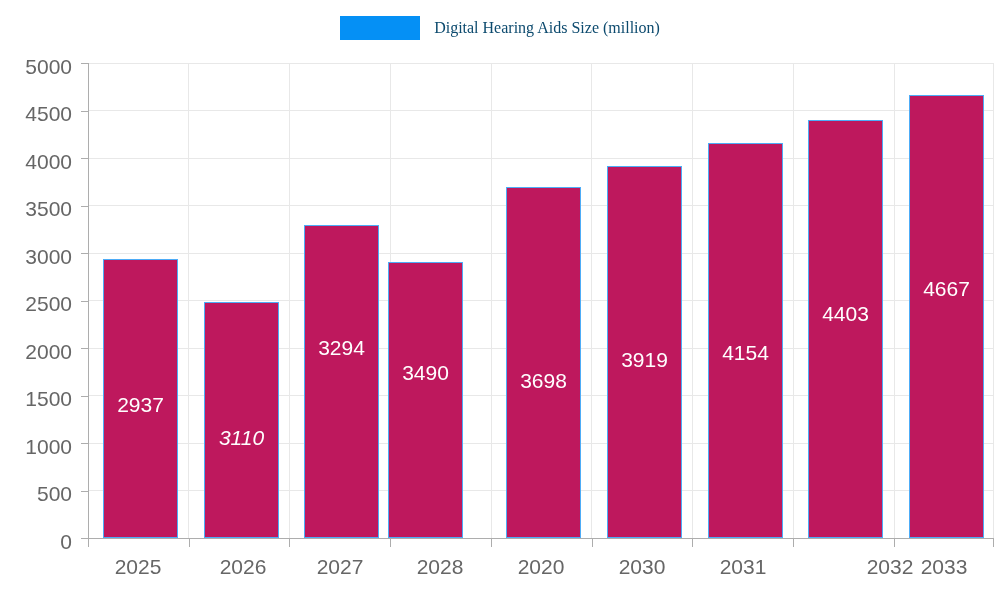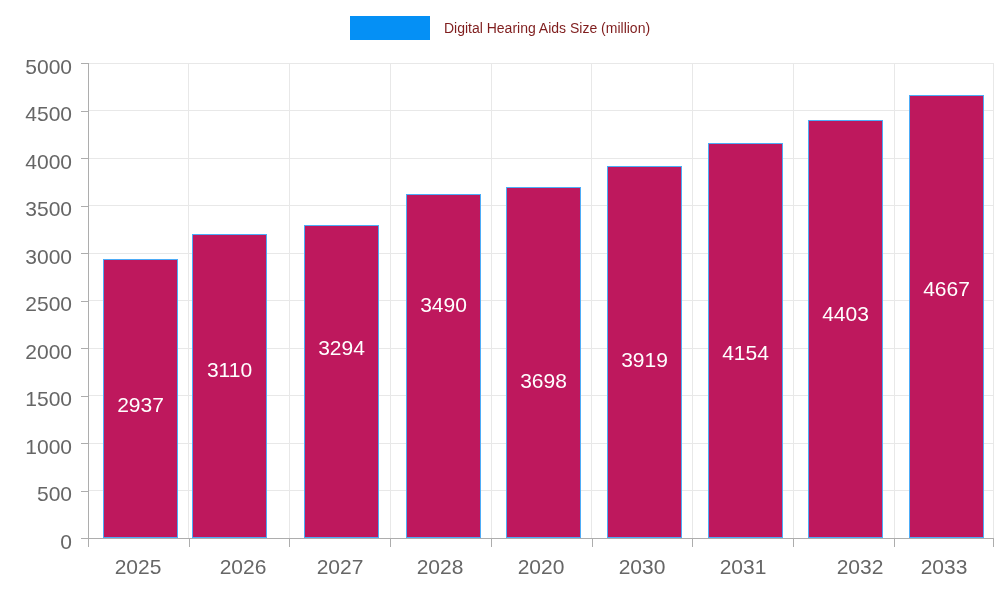--- a/index.html
+++ b/index.html
@@ -30,24 +30,25 @@
   .legend-entry {
     display: flex;
     align-items: center;
     gap: 14px;
   }
   .legend-swatch {
     width: 80px; height: 24px;
     background: #0590f5;
   }
   .legend-label {
-    font-size: 14px;
-    color: #7f1d1d;
+    font-size: 16px;
+    color: #0c4a6e;
     line-height: 1;
     white-space: nowrap;
+    font-family: Liberation Serif, serif;
   }
 
   
   #plot {
     position: absolute;
     left: 88px;
     top: 63px;
     width: 906px;
     height: 475px;
   }
@@ -184,27 +185,27 @@
     <div class="gridline-v" style="left:403px;"></div>
     <div class="gridline-v" style="left:503px;"></div>
     <div class="gridline-v" style="left:604px;"></div>
     <div class="gridline-v" style="left:705px;"></div>
     <div class="gridline-v" style="left:806px;"></div>
     <div class="gridline-v" style="left:905px;"></div>
 
     <div class="bar" style="left:15px;  height:279px;">
       <span class="bar-value" style="top:134px;">2937</span>
     </div>
-    <div class="bar" style="left:104px; height:304px;">
+    <div class="bar" style="left:116px; height:236px;font-style:italic;">
       <span class="bar-value" style="top:124px;">3110</span>
     </div>
     <div class="bar" style="left:216px; height:313px;">
       <span class="bar-value" style="top:111px;">3294</span>
     </div>
-    <div class="bar" style="left:318px; height:344px;">
+    <div class="bar" style="left:300px; height:276px;">
       <span class="bar-value" style="top:99px;">3490</span>
     </div>
     <div class="bar" style="left:418px; height:351px;padding-left:40px;">
       <span class="bar-value" style="top:182px;">3698</span>
     </div>
     <div class="bar" style="left:519px; height:372px;margin-top:44px;">
       <span class="bar-value" style="top:182px;">3919</span>
     </div>
     <div class="bar" style="left:620px; height:395px;">
       <span class="bar-value" style="top:182px;margin-top:16px;">4154</span>
@@ -232,17 +233,17 @@
     <div class="xtick-mark" style="left:894px;"></div>
     <div class="xtick-mark" style="left:993px;"></div>
 
     <div class="xtick" style="left:88px;">2025</div>
     <div class="xtick" style="left:193px;">2026</div>
     <div class="xtick" style="left:290px;">2027</div>
     <div class="xtick" style="left:390px;">2028</div>
     <div class="xtick" style="left:491px;">2020</div>
     <div class="xtick" style="left:592px;">2030</div>
     <div class="xtick" style="left:693px;">2031</div>
-    <div class="xtick" style="left:810px;">2032</div>
+    <div class="xtick" style="left:840px;">2032</div>
     <div class="xtick" style="left:894px;">2033</div>
   </div>
 
 </div>
 
 </body></html>

